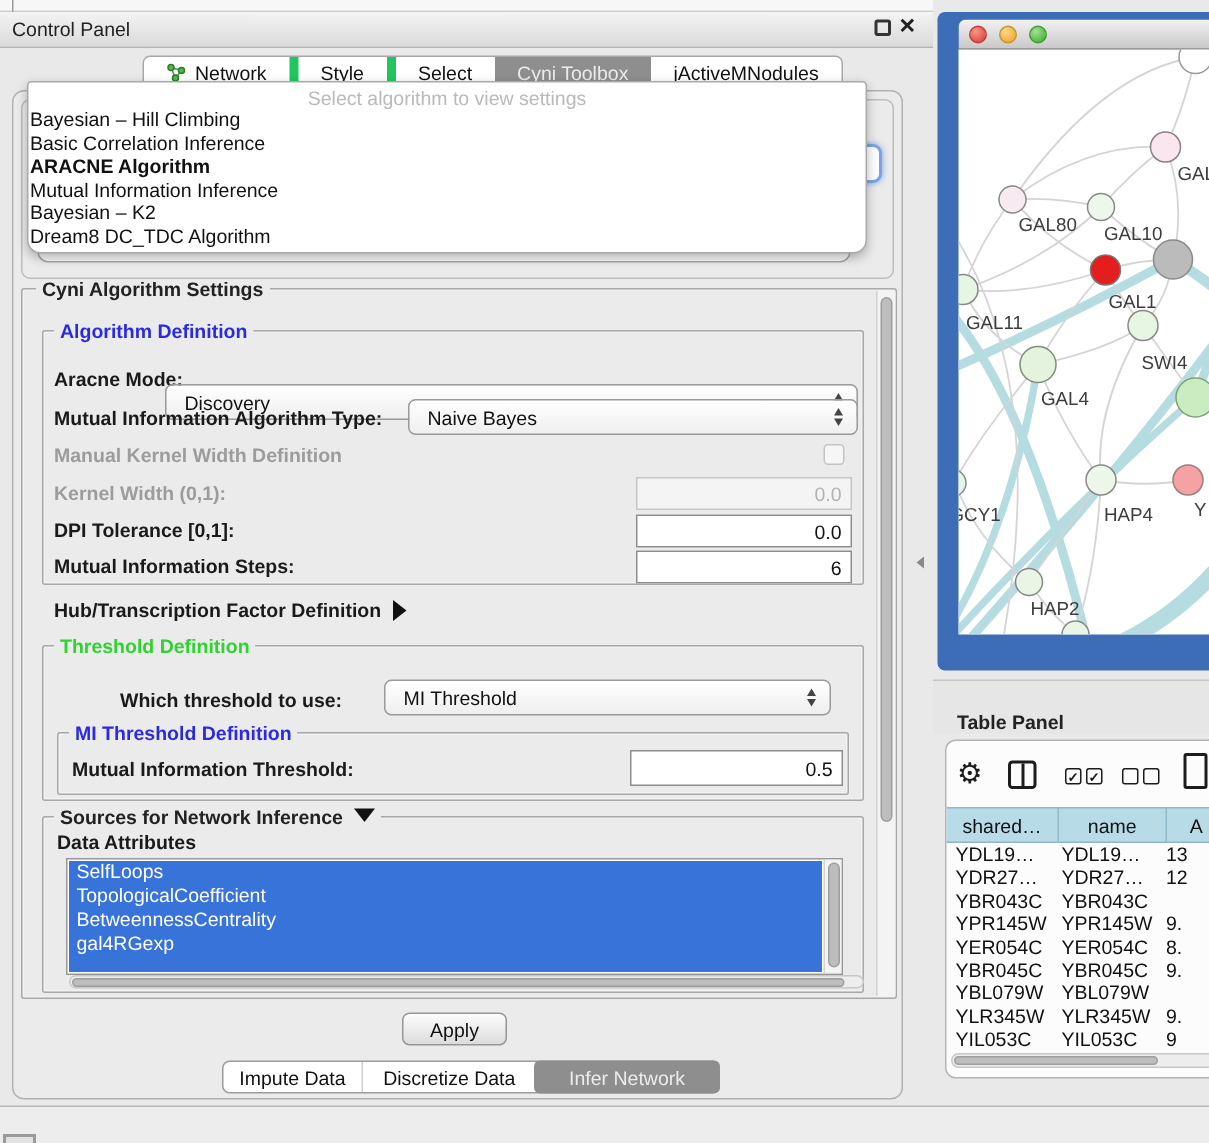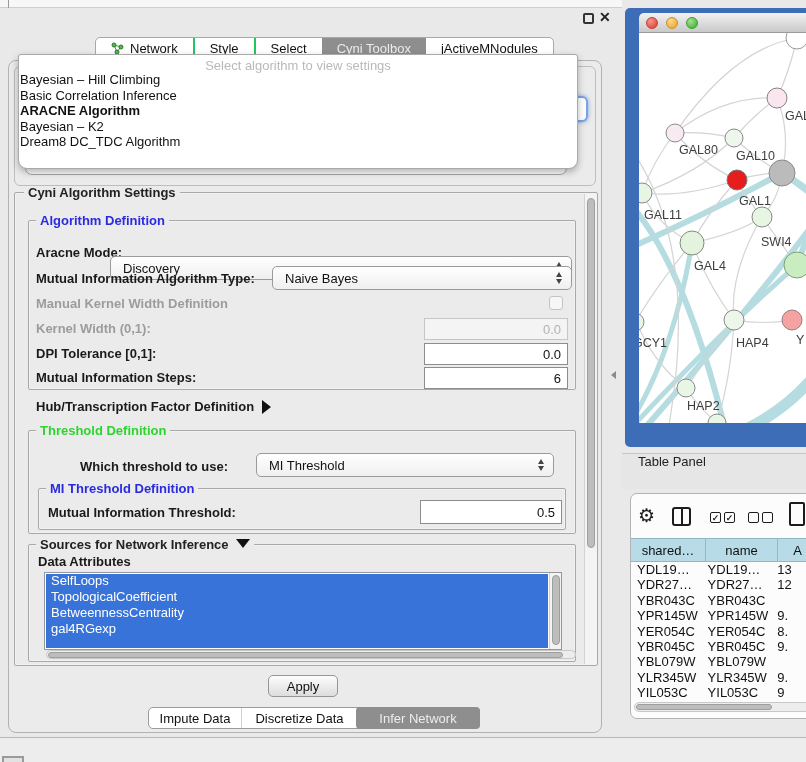--- a/index.html
+++ b/index.html
@@ -15,21 +15,21 @@
   .cp-titlebar { left:0; top:8px; width:622px; height:24px;
     background:linear-gradient(#f4f4f4,#dadada); border-bottom:1px solid #b3b3b3;
     display:flex; align-items:center; }
   .cp-title { margin-left:8px; font-size:13px; color:#222; }
   .float-btn { left:583px; top:13px; width:11px; height:11px; border:2px solid #333; border-radius:2px; background:transparent; }
   .close-btn { left:599px; top:9px; font-size:14px; font-weight:bold; color:#222; }
 
   .tabbar { left:95px; top:37px; height:22px; display:flex; background:#fff;
     border:1px solid #a8a8a8; border-radius:5px; overflow:hidden; }
   .tab { display:flex; align-items:center; padding:0 15px; font-size:13px; color:#111;
-    border-left:2px solid #22c55e; white-space:nowrap; }
+    border-left:6px solid #22c55e; white-space:nowrap; }
   .tab:first-child { border-left:none; }
   .tab.sel { background:#8e8e8e; color:#ececec; border-left:none; }
   .tab.sel + .tab { border-left:none; }
   .tab .ticon { margin-right:6px; display:inline-block; width:13px; height:13px; }
 
   .cp-outer { left:8px; top:60px; width:594px; height:673px; background:#ebebeb;
     border:1px solid #b2b2b2; border-radius:8px; }
   .cp-inner-top { left:14px; top:66px; width:582px; height:120px; background:#ebebeb;
     border:1px solid #bdbdbd; border-radius:6px; z-index:1; }
 
@@ -104,21 +104,21 @@
   .net-title { left:639px; top:13px; width:167px; height:20px;
     background:linear-gradient(#f2f2f2,#c9c9c9); border-bottom:1px solid #9b9b9b; border-radius:5px 0 0 0; }
   .tl { position:absolute; top:4px; width:12px; height:12px; border-radius:50%; }
   .tl.red { left:7px; background:radial-gradient(circle at 35% 30%, #fa978b, #e0544a 70%); border:1px solid #bf4038; }
   .tl.yel { left:27px; background:radial-gradient(circle at 35% 30%, #fcd98d, #f0b13e 70%); border:1px solid #c8922f; }
   .tl.grn { left:47px; background:radial-gradient(circle at 35% 30%, #a5e095, #57bb47 70%); border:1px solid #3f9e33; }
   .net-canvas { left:639px; top:33px; width:167px; height:390px; background:#fff; overflow:hidden; }
 
   
   .tp-bar { left:622px; top:453px; width:184px; height:36px; background:#e6e6e6; border-top:1px solid #c6c6c6;
-    display:flex; align-items:flex-start; }
+    display:flex; align-items:flex-end;font-weight:bold; }
   .tp-bar span { margin-left:16px; font-size:13px; color:#222; }
   .tp-box { left:630px; top:493px; width:184px; height:226px; background:#fcfcfc;
     border:1px solid #b3b3b3; border-radius:7px 0 0 7px; }
   .gear { left:638px; top:504px; font-size:19px; color:#1c1c1c; }
   .ico-cols { left:672px; top:507px; width:19px; height:19px; border:2px solid #1c1c1c; border-radius:3px; }
   .ico-cols:before { content:""; position:absolute; left:7px; top:0; width:2px; height:15px; background:#1c1c1c; }
   .cb { position:absolute; width:11px; height:11px; border:1.5px solid #1c1c1c; border-radius:2px;
     font-size:9px; line-height:10px; text-align:center; color:#1c1c1c; font-weight:bold; }
   .ico-file { left:789px; top:502px; width:16px; height:24px; border:2px solid #1c1c1c; border-radius:2px; background:#fcfcfc; }
 
@@ -132,20 +132,23 @@
   .bottom-strip { left:0; top:737px; width:806px; height:25px; background:#ededed; border-top:1px solid #b8b8b8; }
   .corner-btn { left:2px; top:756px; width:22px; height:10px; border:2px solid #9a9a9a; background:#e2e2e2; }
 </style>
 </head>
 <body>
 
 <div class="screen">
 
   <div class="abs top-strip"></div>
   <div class="abs top-tick"></div>
+  <div class="abs cp-titlebar">
+    <span class="cp-title">Control Panel</span>
+  </div>
   <div class="abs float-btn"></div>
   <div class="abs close-btn">✕</div>
 
   <div class="abs tabbar" id="tab-bar">
       <div class="tab">
         <span class="ticon"><svg width="13" height="13" viewBox="0 0 13 13">
             <line x1="3" y1="3" x2="10" y2="5" stroke="#3aa03a"></line>
             <line x1="3" y1="3" x2="6" y2="10" stroke="#3aa03a"></line>
             <line x1="10" y1="5" x2="6" y2="10" stroke="#3aa03a"></line>
             <circle cx="3" cy="3" r="2" fill="#55b84f" stroke="#2d7a2d"></circle>
@@ -175,20 +178,21 @@
   <div class="abs ghost-combo">
     <span>galFiltered.sif default node</span>
   </div>
 
   <div class="abs popup">
     <div class="popup-title">Select algorithm to view settings</div>
     <div id="popup-items">
         <div class="popup-item">Bayesian – Hill Climbing</div>
         <div class="popup-item">Basic Correlation Inference</div>
         <div class="popup-item sel">ARACNE Algorithm</div>
+        <div class="popup-item">Mutual Information Inference</div>
         <div class="popup-item">Bayesian – K2</div>
         <div class="popup-item">Dream8 DC_TDC Algorithm</div>
       </div>
   </div>
 
   <div class="abs gbox" style="left:14px; top:192px; width:584px; height:474px;"></div>
   <span class="glabel" style="left:24px; top:185px;">Cyni Algorithm Settings</span>
 
   <div class="abs vtrack" style="left:584px; top:194px; width:13px; height:470px;">
     <div class="vthumb" style="left:2px; top:4px; width:8px; height:350px;"></div>

